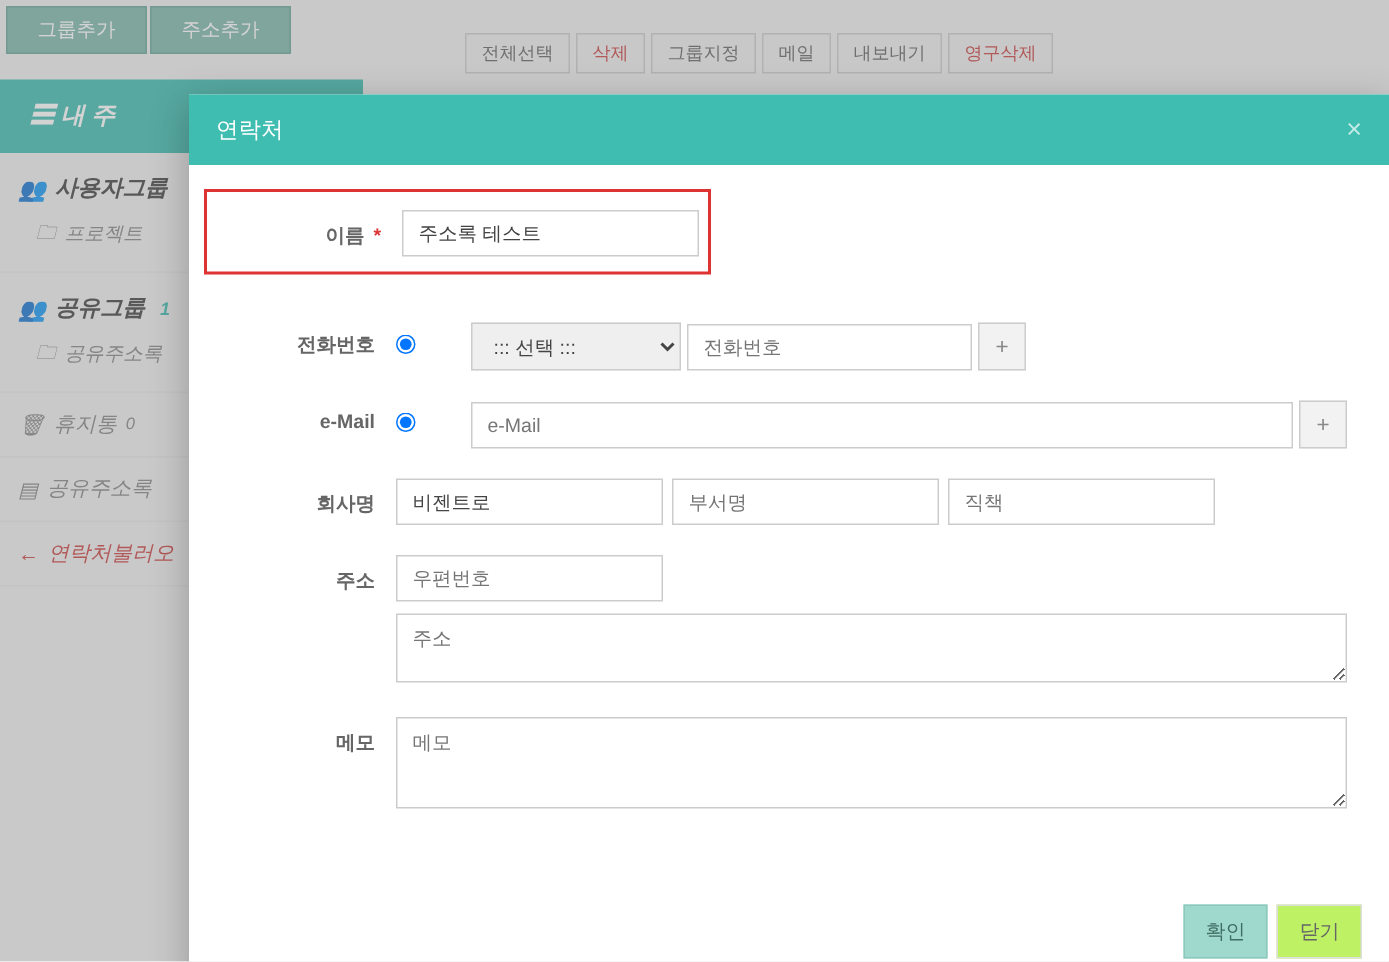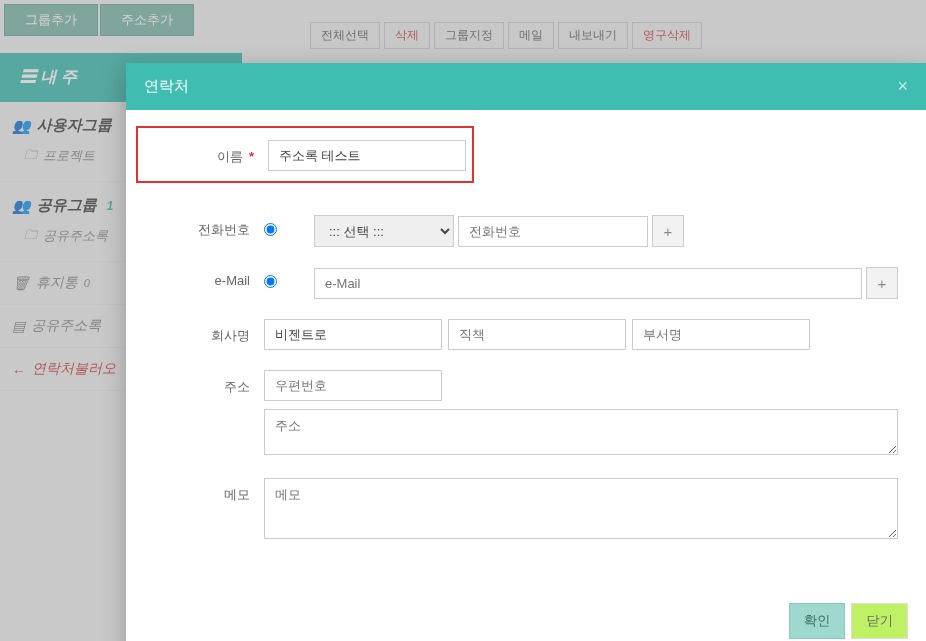--- a/index.html
+++ b/index.html
@@ -25,21 +25,21 @@
     
     .overlay { position: absolute; inset: 0; background: rgba(128,128,128,0.35); }
     
     
     .modal { position: absolute; top: 63px; left: 126px; width: 800px; height: 594px; background: #fff; box-shadow: 0 6px 24px rgba(0,0,0,0.25); display: flex; flex-direction: column; }
     .modal-header { background: #3fbdb1; color: #fff; padding: 13px 18px; font-size: 15px; display: flex; justify-content: space-between; align-items: center; }
     .close-x { color: rgba(255,255,255,0.7); font-size: 18px; cursor: pointer; }
     .modal-body { padding: 30px 28px 10px 10px; flex: 1; overflow: auto; }
     
     .form-row { display: flex; margin-bottom: 20px; align-items: flex-start; }
-    .form-label { width: 128px; text-align: right; padding-right: 14px; padding-top: 8px; color: #666; font-size: 13px; flex-shrink: 0; }
+    .form-label { width: 128px; text-align: right; padding-right: 14px; padding-top: 8px; color: #666; font-size: 13px; flex-shrink: 0; font-weight: bold; }
     .form-label.req::after { content: "*"; color: #d33; margin-left: 6px; font-weight: bold; }
     .form-content { flex: 1; position: relative; }
     
     .highlight-box { border: 2px solid #d33; padding: 12px 6px 10px 6px; margin: -14px -6px 6px -130px; display: flex; }
     .highlight-box .form-label { width: 124px; }
     
     input[type="text"], select, textarea { border: 1px solid #ccc; padding: 7px 10px; font-size: 13px; color: #444; font-family: inherit; }
     textarea { resize: vertical; width: 100%; }
     
     .input-full { width: 100%; }
@@ -158,22 +158,22 @@
           <span>+</span>
         </button>
       </div>
     </div>
 
 
     <div class="form-row">
       <div class="form-label">회사명</div>
       <div class="form-content company-row">
         <input type="text" class="input-sm" value="비젠트로" style="">
+        <input type="text" class="input-sm" placeholder="부서명" style="">
         <input type="text" class="input-sm" placeholder="직책" style="">
-        <input type="text" class="input-sm" placeholder="부서명" style="">
       </div>
     </div>
 
     <div class="form-row">
       <div class="form-label">주소</div>
       <div class="form-content">
         <div class="inline-group" style="margin-bottom:8px;">
           <input type="text" class="input-sm" placeholder="우편번호" style="">
         </div>
         <textarea rows="2" placeholder="주소" style=""></textarea>

